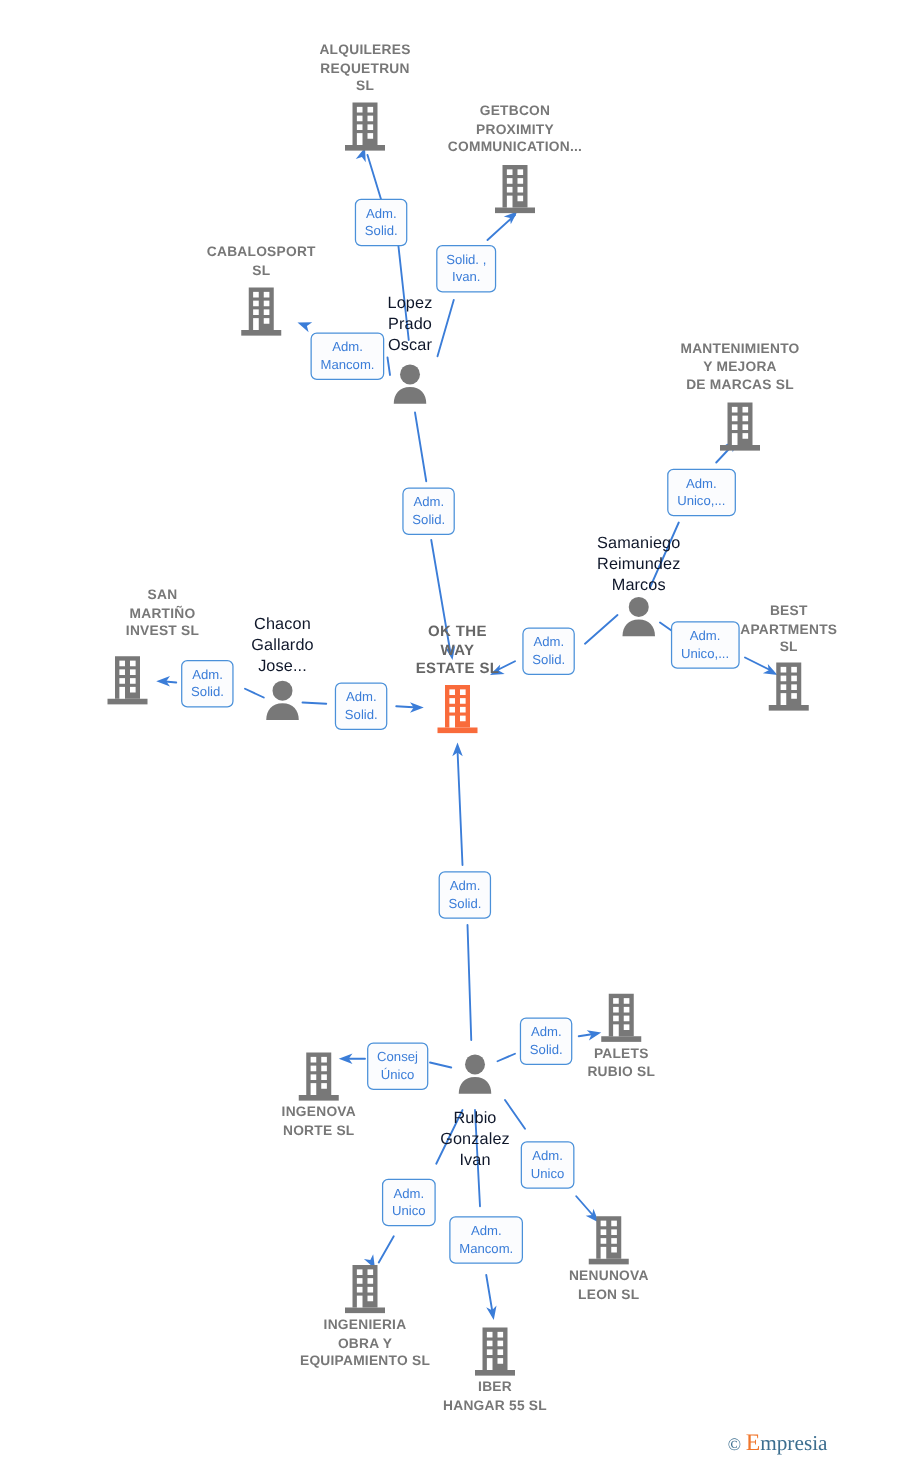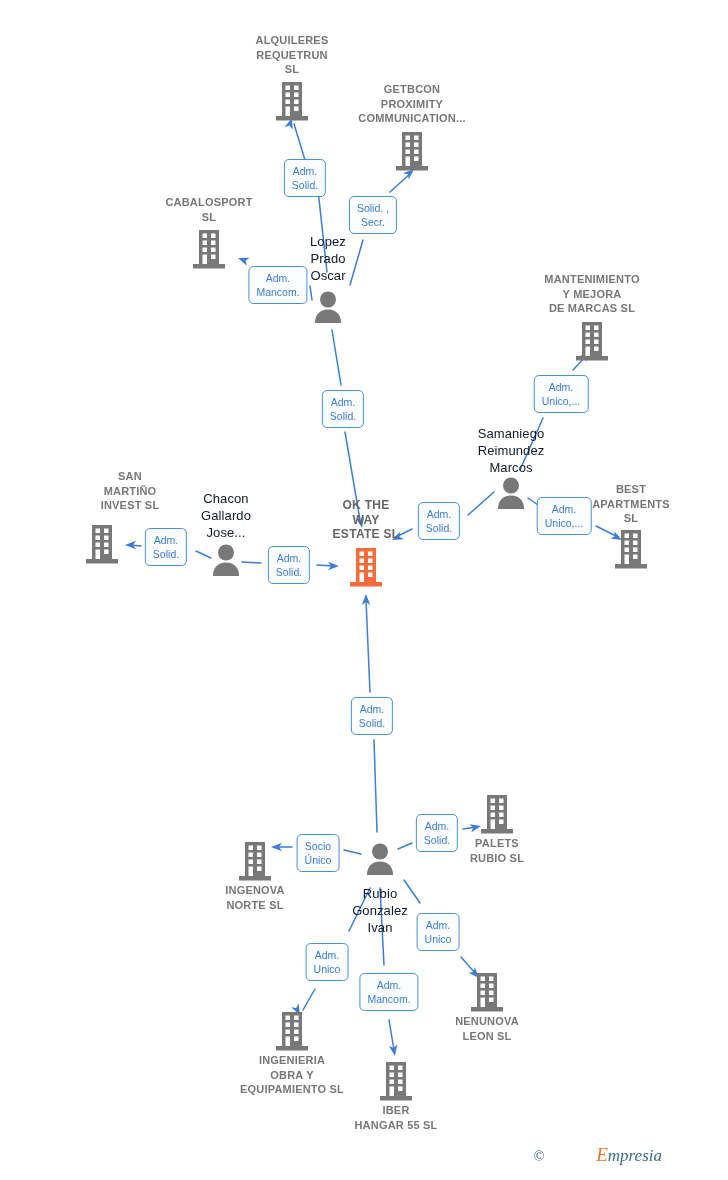--- a/index.html
+++ b/index.html
@@ -85,21 +85,21 @@
     bottom: 14px;
     font-size: 15px;
     color: #3c6e8f;
     font-family: "Liberation Serif", serif;
     white-space: nowrap;
   }
   .watermark .cmark {
     color: #3c6e8f;
     font-size: 14px;
   }
-  .watermark .brand { font-style: italic; font-size: 17px; margin-left: 48px; }
+  .watermark .brand { font-size: 17px; }
   .watermark .brand .e { color: #f0762c; font-size: 19px; }
 </style>
 </head>
 <body>
 
 <div id="graph">
 
   <svg class="edges" viewBox="0 0 728 1180" xmlns="http://www.w3.org/2000/svg">
     <g id="edge-paths" stroke="#3b7dd8" stroke-width="1.5" fill="none">
         <path d="M 327 272 L 318 190 M 305 160 L 294 124" stroke-linecap="round"></path>
@@ -371,21 +371,21 @@
         <div class="node-label company" style="top: 22px;">IBER<br>HANGAR 55  SL</div>
       </div>
     </div>
   <div id="label-layer">
       <div class="edge-label" style="left: 305px; top: 178px;">
         <span>Adm.</span>
         <span>Solid.</span>
       </div>
       <div class="edge-label" style="left: 373px; top: 215px;">
         <span>Solid. ,</span>
-        <span>Secr.</span>
+        <span>Ivan.</span>
       </div>
       <div class="edge-label" style="left: 278px; top: 285px;">
         <span>Adm.</span>
         <span>Mancom.</span>
       </div>
       <div class="edge-label" style="left: 343px; top: 409px;">
         <span>Adm.</span>
         <span>Solid.</span>
       </div>
       <div class="edge-label" style="left: 561px; top: 394px;">
@@ -406,21 +406,21 @@
       </div>
       <div class="edge-label" style="left: 289px; top: 565px;">
         <span>Adm.</span>
         <span>Solid.</span>
       </div>
       <div class="edge-label" style="left: 372px; top: 716px;">
         <span>Adm.</span>
         <span>Solid.</span>
       </div>
       <div class="edge-label" style="left: 318px; top: 853px;">
-        <span>Socio</span>
+        <span>Consej</span>
         <span>Único</span>
       </div>
       <div class="edge-label" style="left: 437px; top: 833px;">
         <span>Adm.</span>
         <span>Solid.</span>
       </div>
       <div class="edge-label" style="left: 327px; top: 962px;">
         <span>Adm.</span>
         <span>Unico</span>
       </div>

